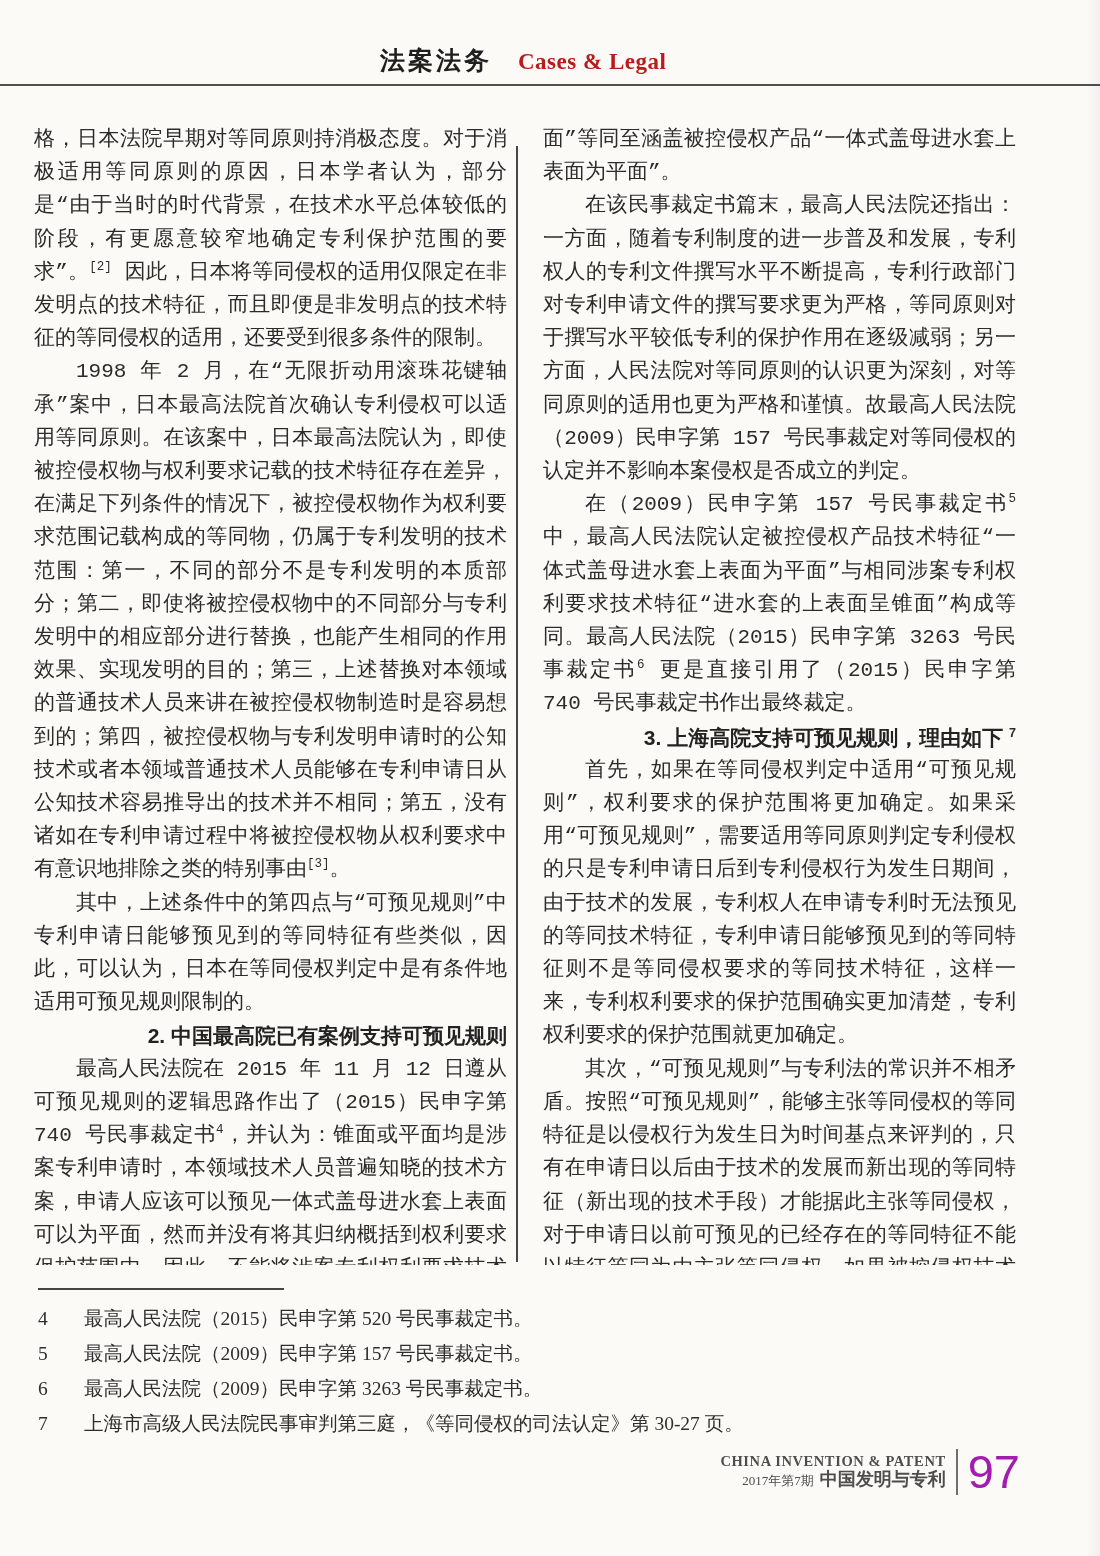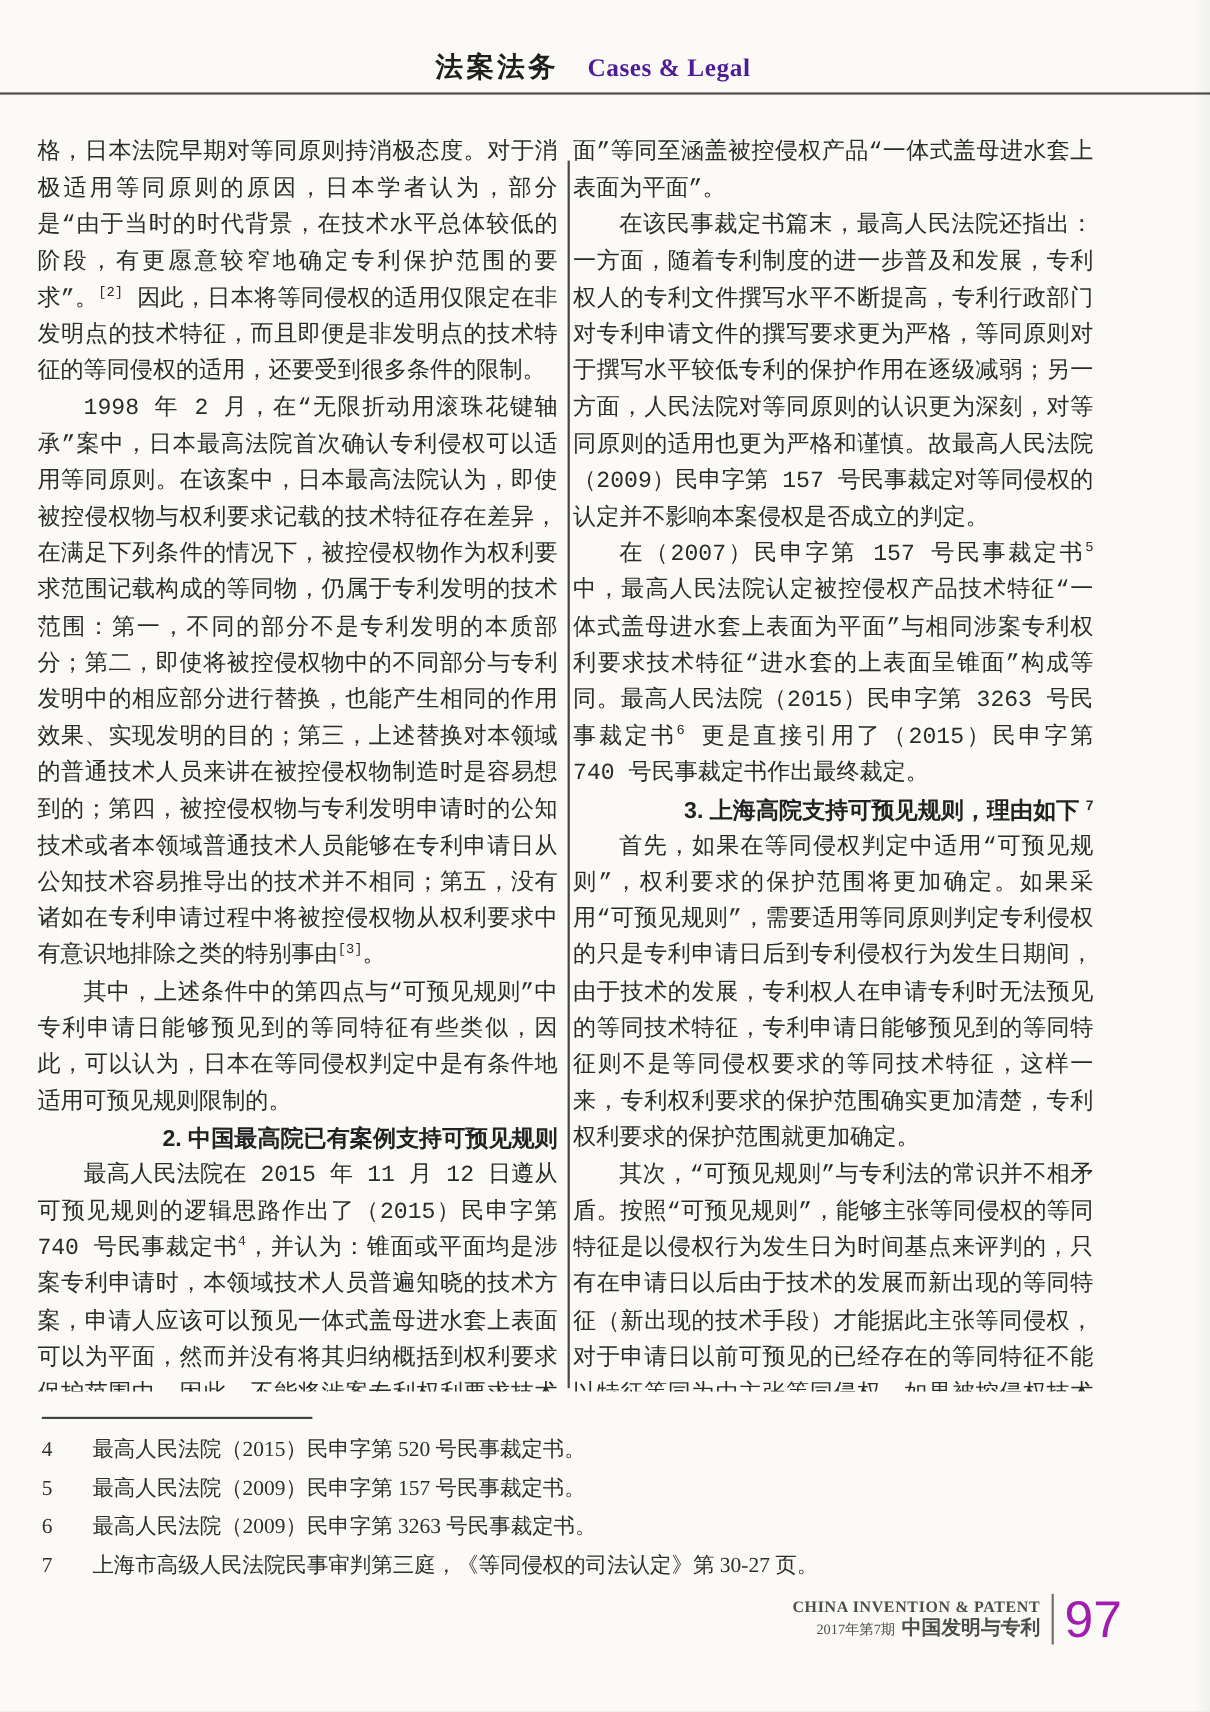--- a/index.html
+++ b/index.html
@@ -7,33 +7,33 @@
     position:relative; width:1100px; height:1556px; margin:0 auto;
     background:#fbfaf7; overflow:hidden;
     font-family:"Liberation Serif","DejaVu Serif",serif;
   }
   .page::after { 
     content:""; position:absolute; top:0; right:0; width:14px; height:100%;
     background:linear-gradient(to right, rgba(0,0,0,0), rgba(0,0,0,0.04));
     pointer-events:none;
   }
   .page-header {
-    position:absolute; top:44px; left:396px;
+    position:absolute; top:44px; left:380px;
     display:flex; align-items:baseline; gap:26px; white-space:nowrap;
   }
   .header-cn {
     font-family:"Liberation Sans","DejaVu Sans",sans-serif;
     font-weight:bold; font-size:25px; letter-spacing:3px; color:#1f1f1f;
   }
-  .header-en { font-size:23px; color:#4c1d95; font-weight:bold; letter-spacing:0.5px; }
+  .header-en { font-size:23px; color:#b91c1c; font-weight:bold; letter-spacing:0.5px; }
   .header-rule { position:absolute; top:84px; left:0; width:1100px; height:2px; background:#4f4f4f; }
 
   .article-col { position:absolute; top:123px; width:473px; height:1142px; overflow:hidden; }
   .col-left  { left:34px; }
-  .col-right { left:521px; }
+  .col-right { left:543px; }
   .col-divider { position:absolute; top:146px; left:516px; width:2px; height:1116px; background:#474747; }
 
   .para, .heading {
     margin:0; font-size:21px; line-height:33.2px; color:#2b2b2b;
     text-align:justify; text-justify:inter-character;font-family:Liberation Mono, monospace;
   }
   .heading {
     font-family:"Liberation Sans","DejaVu Sans",sans-serif;
     font-weight:bold; color:#222; text-align:right;
   }
@@ -76,21 +76,21 @@
       <p class="para"><span>格，日本法院早期对等同原则持消极态度。对于消极适用等同原则的原因，日本学者认为，部分是“由于当时的时代背景，在技术水平总体较低的阶段，有更愿意较窄地确定专利保护范围的要求”。</span><sup class="supref">[2]</sup><span> 因此，日本将等同侵权的适用仅限定在非发明点的技术特征，而且即便是非发明点的技术特征的等同侵权的适用，还要受到很多条件的限制。</span></p>
       <p class="para indent"><span>1998 年 2 月，在“无限折动用滚珠花键轴承”案中，日本最高法院首次确认专利侵权可以适用等同原则。在该案中，日本最高法院认为，即使被控侵权物与权利要求记载的技术特征存在差异，在满足下列条件的情况下，被控侵权物作为权利要求范围记载构成的等同物，仍属于专利发明的技术范围：第一，不同的部分不是专利发明的本质部分；第二，即使将被控侵权物中的不同部分与专利发明中的相应部分进行替换，也能产生相同的作用效果、实现发明的目的；第三，上述替换对本领域的普通技术人员来讲在被控侵权物制造时是容易想到的；第四，被控侵权物与专利发明申请时的公知技术或者本领域普通技术人员能够在专利申请日从公知技术容易推导出的技术并不相同；第五，没有诸如在专利申请过程中将被控侵权物从权利要求中有意识地排除之类的特别事由</span><sup class="supref">[3]</sup><span>。</span></p>
       <p class="para indent"><span>其中，上述条件中的第四点与“可预见规则”中专利申请日能够预见到的等同特征有些类似，因此，可以认为，日本在等同侵权判定中是有条件地适用可预见规则限制的。</span></p>
       <h3 class="heading indent"><span>2. 中国最高院已有案例支持可预见规则</span></h3>
       <p class="para indent"><span>最高人民法院在 2015 年 11 月 12 日遵从可预见规则的逻辑思路作出了（2015）民申字第 740 号民事裁定书</span><sup class="supref">4</sup><span>，并认为：锥面或平面均是涉案专利申请时，本领域技术人员普遍知晓的技术方案，申请人应该可以预见一体式盖母进水套上表面可以为平面，然而并没有将其归纳概括到权利要求保护范围中，因此，不能将涉案专利权利要求技术特征“进水套的上表面呈锥</span></p>
     </div>
   <div class="col-divider"></div>
   <div class="article-col col-right" id="col-right">
       <p class="para"><span>面”等同至涵盖被控侵权产品“一体式盖母进水套上表面为平面”。</span></p>
       <p class="para indent"><span>在该民事裁定书篇末，最高人民法院还指出：一方面，随着专利制度的进一步普及和发展，专利权人的专利文件撰写水平不断提高，专利行政部门对专利申请文件的撰写要求更为严格，等同原则对于撰写水平较低专利的保护作用在逐级减弱；另一方面，人民法院对等同原则的认识更为深刻，对等同原则的适用也更为严格和谨慎。故最高人民法院（2009）民申字第 157 号民事裁定对等同侵权的认定并不影响本案侵权是否成立的判定。</span></p>
-      <p class="para indent"><span>在（2007）民申字第 157 号民事裁定书</span><sup class="supref">5</sup><span> 中，最高人民法院认定被控侵权产品技术特征“一体式盖母进水套上表面为平面”与相同涉案专利权利要求技术特征“进水套的上表面呈锥面”构成等同。最高人民法院（2015）民申字第 3263 号民事裁定书</span><sup class="supref">6</sup><span> 更是直接引用了（2015）民申字第 740 号民事裁定书作出最终裁定。</span></p>
+      <p class="para indent"><span>在（2009）民申字第 157 号民事裁定书</span><sup class="supref">5</sup><span> 中，最高人民法院认定被控侵权产品技术特征“一体式盖母进水套上表面为平面”与相同涉案专利权利要求技术特征“进水套的上表面呈锥面”构成等同。最高人民法院（2015）民申字第 3263 号民事裁定书</span><sup class="supref">6</sup><span> 更是直接引用了（2015）民申字第 740 号民事裁定书作出最终裁定。</span></p>
       <h3 class="heading indent"><span>3. 上海高院支持可预见规则，理由如下 </span><sup class="supref">7</sup></h3>
       <p class="para indent"><span>首先，如果在等同侵权判定中适用“可预见规则”，权利要求的保护范围将更加确定。如果采用“可预见规则”，需要适用等同原则判定专利侵权的只是专利申请日后到专利侵权行为发生日期间，由于技术的发展，专利权人在申请专利时无法预见的等同技术特征，专利申请日能够预见到的等同特征则不是等同侵权要求的等同技术特征，这样一来，专利权利要求的保护范围确实更加清楚，专利权利要求的保护范围就更加确定。</span></p>
       <p class="para indent"><span>其次，“可预见规则”与专利法的常识并不相矛盾。按照“可预见规则”，能够主张等同侵权的等同特征是以侵权行为发生日为时间基点来评判的，只有在申请日以后由于技术的发展而新出现的等同特征（新出现的技术手段）才能据此主张等同侵权，对于申请日以前可预见的已经存在的等同特征不能以特征等同为由主张等同侵权。如果被控侵权技术方案中存在与权利</span></p>
     </div>
 
   <div class="fn-rule"></div>
   <div class="footnotes" id="footnotes">
       <div class="fn-row">
         <span class="fn-num">4</span>
         <span class="fn-text">最高人民法院（2015）民申字第 520 号民事裁定书。</span>

